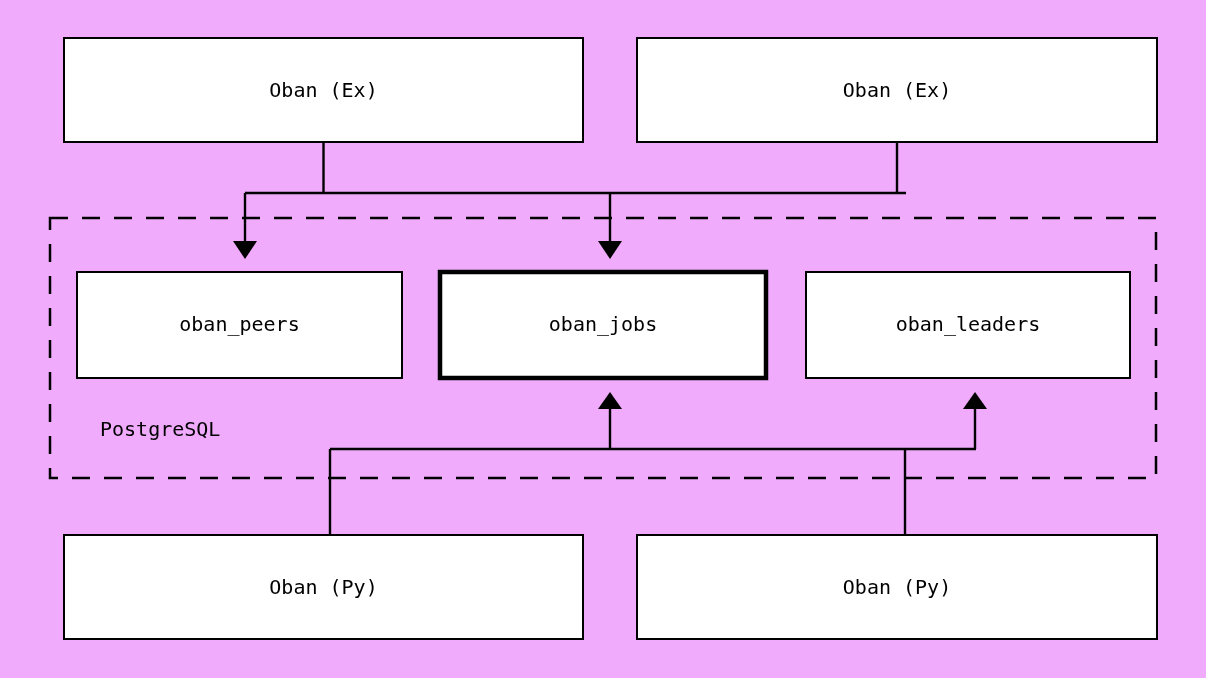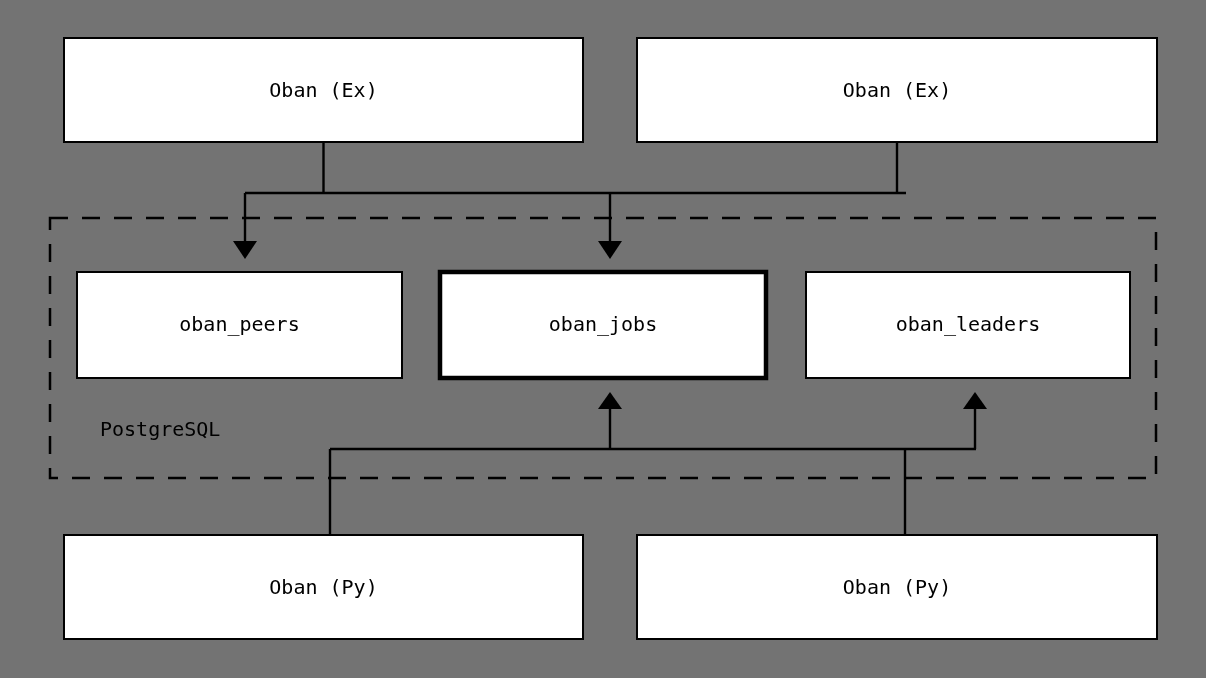--- a/index.html
+++ b/index.html
@@ -8,21 +8,21 @@
     padding: 0;
     background: #ffffff;
   }
   body {
     font-family: "DejaVu Sans Mono", monospace;
   }
   #diagram-root {
     position: relative;
     width: 1206px;
     height: 678px;
-    background: #737373;
+    background: #f0abfc;
     overflow: hidden;
   }
   svg.diagram {
     display: block;
     width: 1206px;
     height: 678px;
   }
   .node-box {
     fill: #ffffff;
     stroke: #000000;

